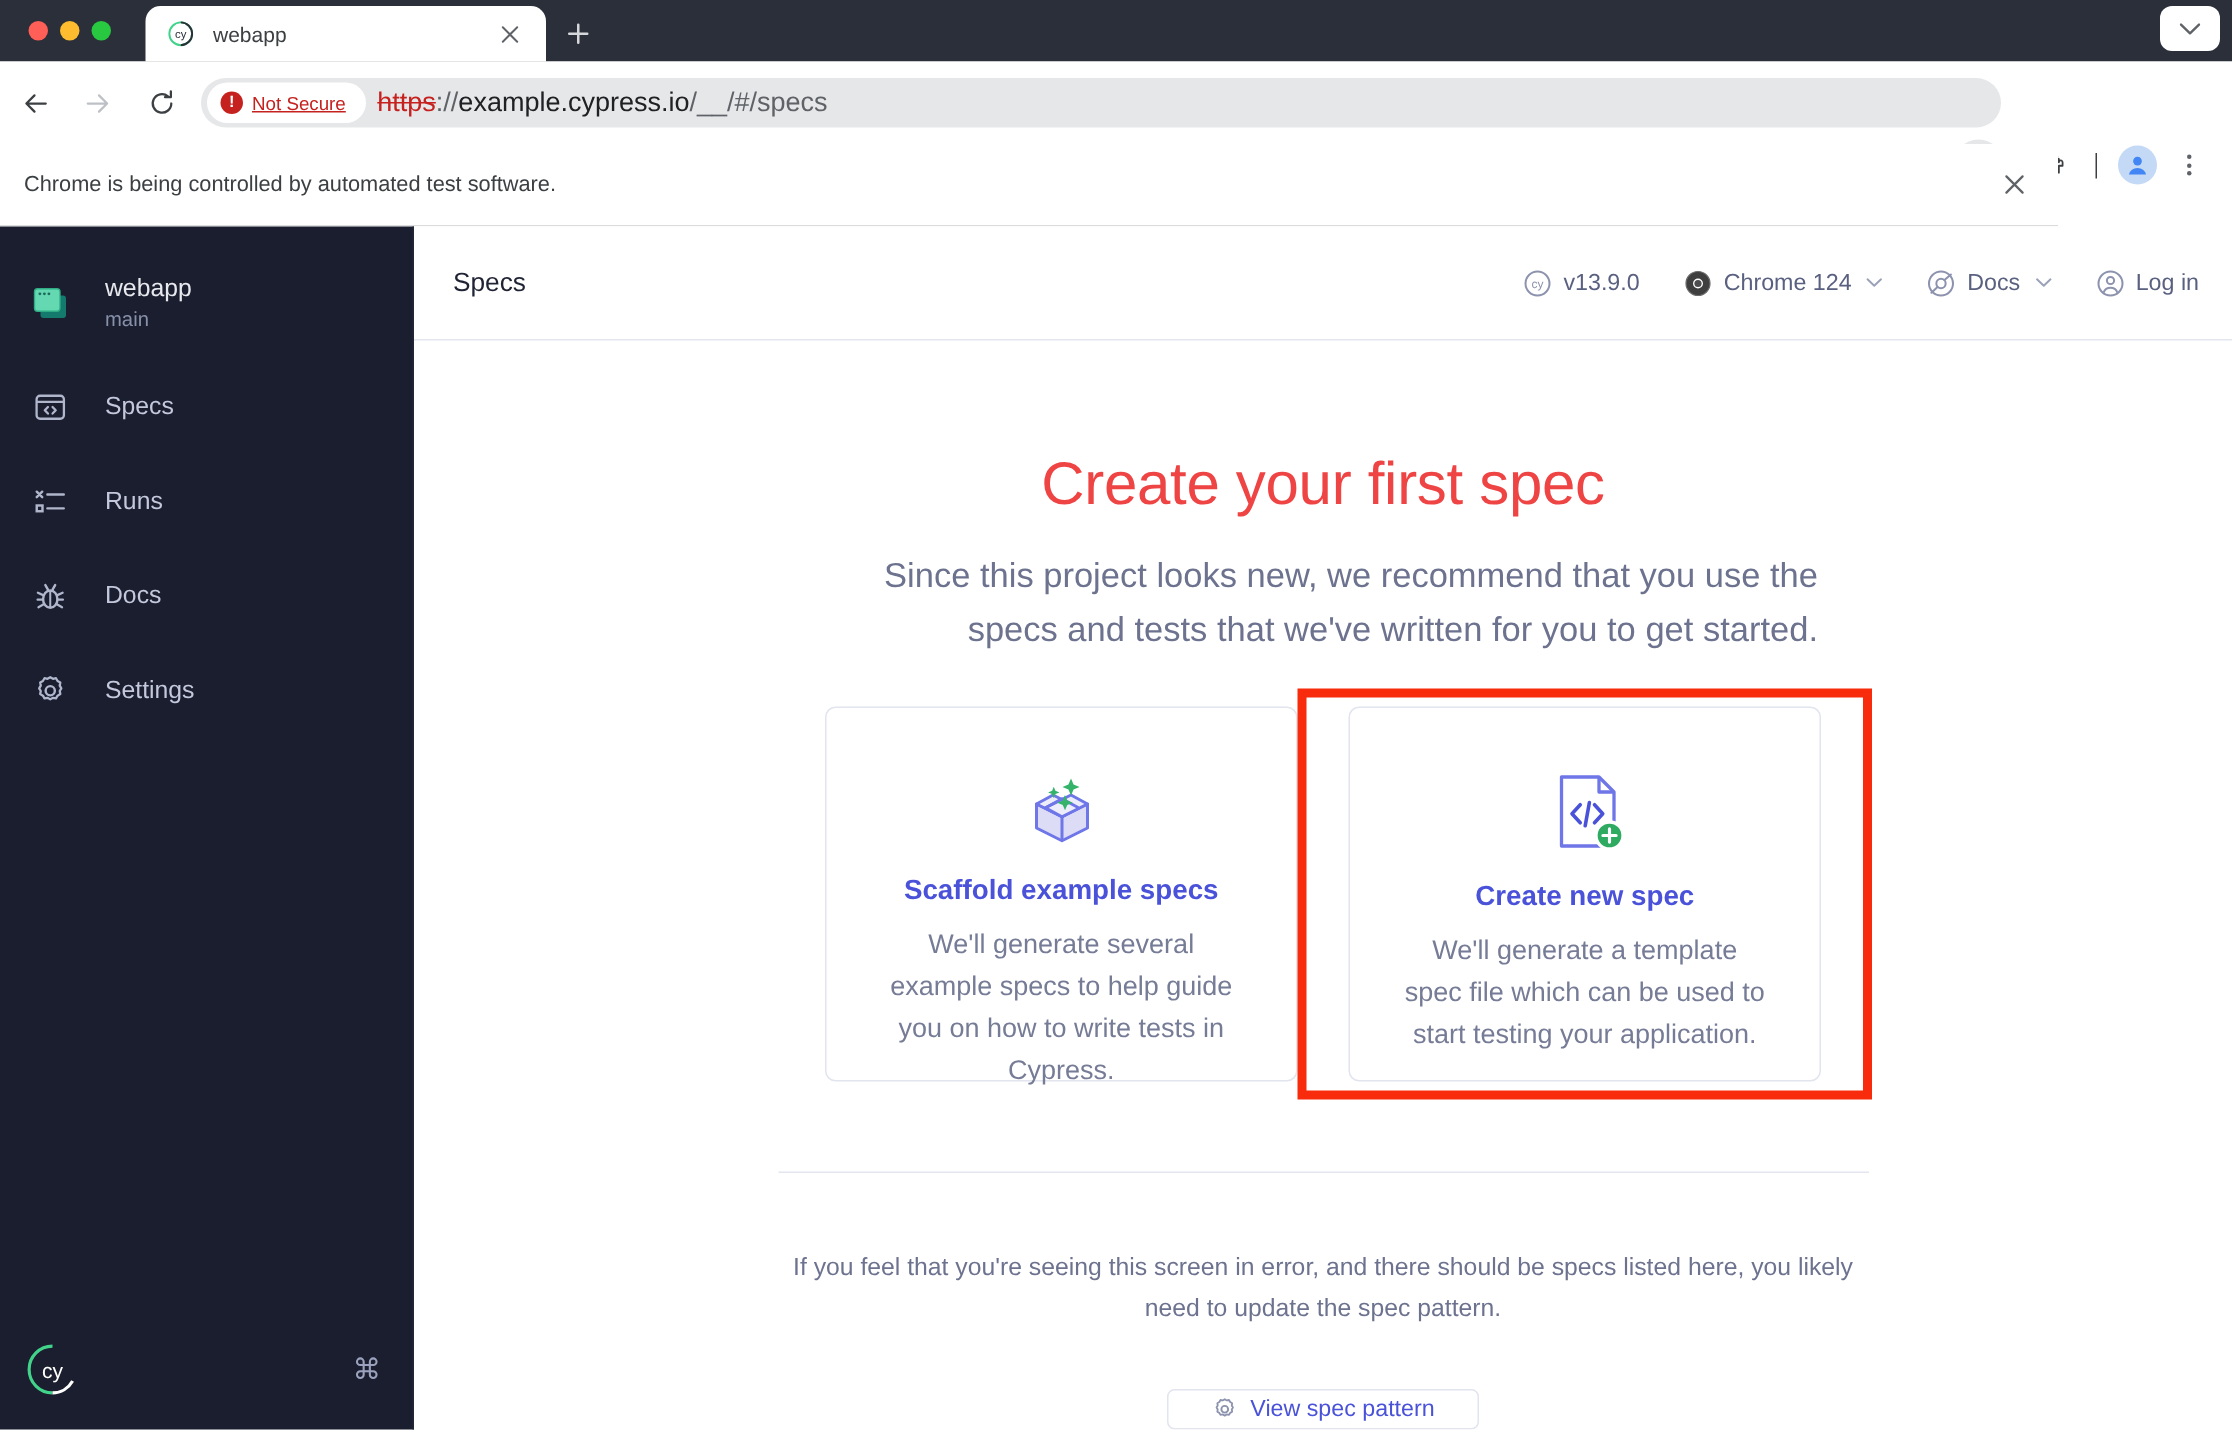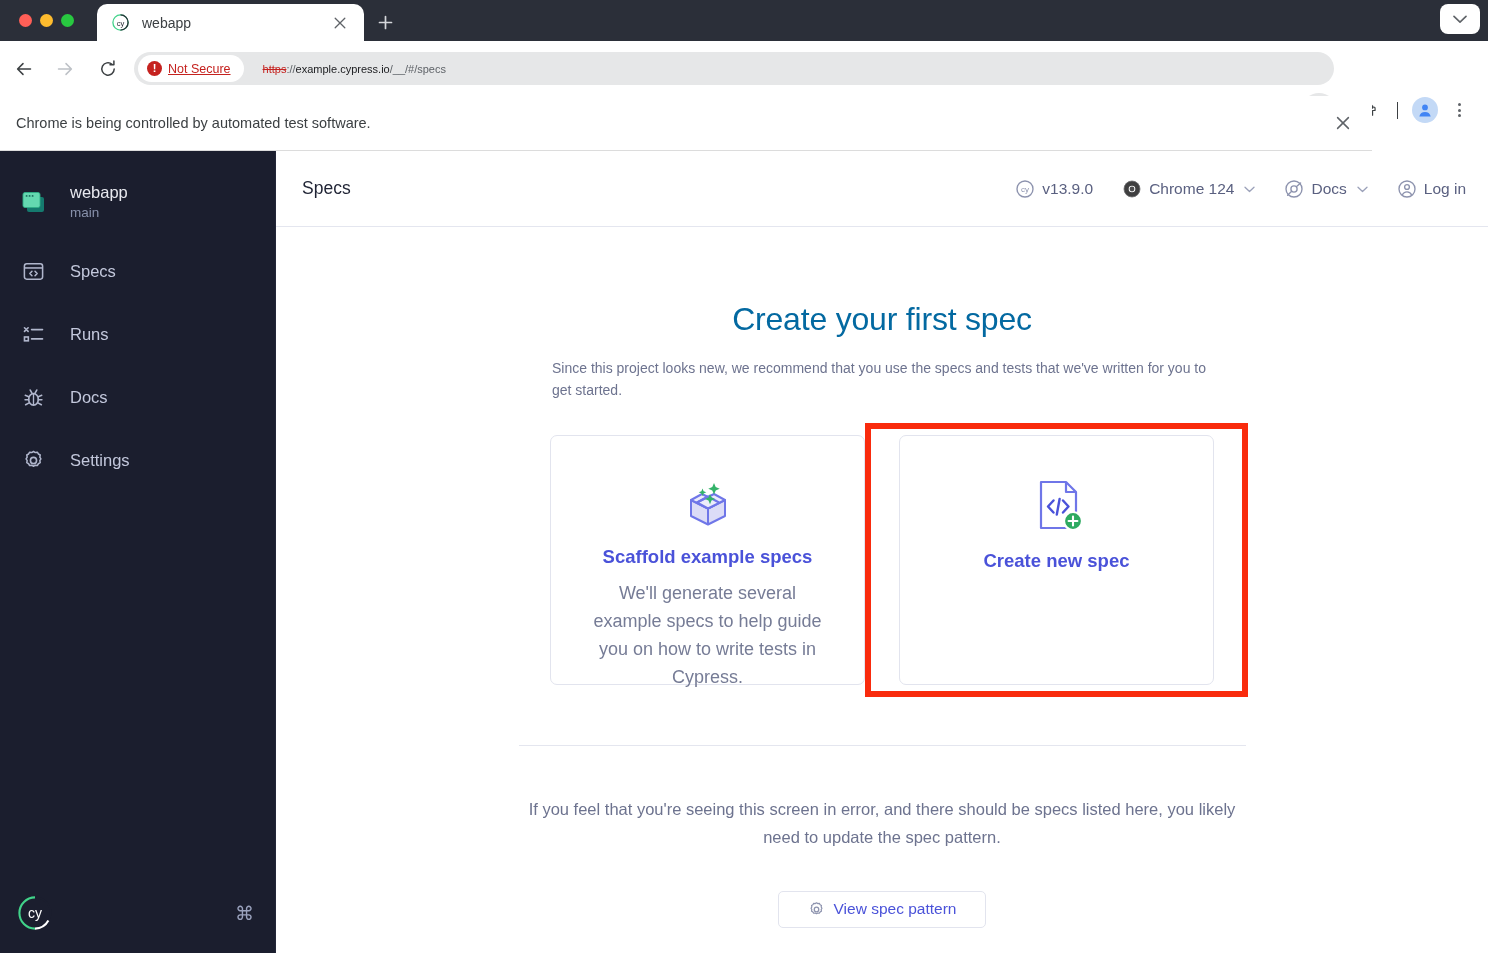--- a/index.html
+++ b/index.html
@@ -98,22 +98,22 @@
     background: #c5221f;
     display: flex; align-items: center; justify-content: center;
     color: #fff; font-size: 11px; font-weight: bold; line-height: 1;
   }
   .not-secure-label {
     font-size: 12.5px; color: #c5221f; font-weight: 500;
     white-space: nowrap;
     text-decoration: underline;
   }
   .url-text {
-    margin-left: 19px;
-    font-size: 11px; color: #202124;
+    margin-left: 8px;
+    font-size: 18px; color: #202124;
     white-space: nowrap;
   }
   .url-scheme { color: #c5221f; text-decoration: line-through; }
   .url-path { color: #5f6368; }
 
   .omni-right {
     position: absolute; right: 12px; top: 52px;
     display: flex; align-items: center; gap: 0;
     height: 34px;
   }
@@ -249,27 +249,27 @@
   .hdr-caret { color: #9ba1b9; font-size: 11px; margin-left: 2px; }
 
   
   .content {
     flex: 1;
     display: flex; flex-direction: column; align-items: center;
     padding-top: 74px;
     overflow: hidden;
   }
   .hero-title {
-    font-size: 32px; font-weight: 400; color: #0369a1;
+    font-size: 40px; font-weight: 400; color: #ef4444;
     letter-spacing: -0.2px;
   }
   .hero-sub {
     margin-top: 20px;
-    width: 660px; text-align: left;
-    font-size: 14px; line-height: 1.55;
+    width: 660px; text-align: right;
+    font-size: 23px; line-height: 1.55;
     color: #6d738f;
   }
 
   .cards-row {
     margin-top: 34px;
     display: flex; gap: 34px;
     align-items: flex-start;
     position: relative;
   }
   .card {
@@ -616,20 +616,21 @@
                 <path d="M13 8 H38 L48 18 V54 H13 Z" fill="#ffffff" stroke="#6f76e8" stroke-width="2.2" stroke-linejoin="round"></path>
                 <path d="M38 8 V18 H48" fill="none" stroke="#6f76e8" stroke-width="2.2" stroke-linejoin="round"></path>
                 <path d="M25.5 26.5 L20 32.5 L25.5 38.5" fill="none" stroke="#4a52d9" stroke-width="2.4" stroke-linecap="round" stroke-linejoin="round"></path>
                 <path d="M35 26.5 L40.5 32.5 L35 38.5" fill="none" stroke="#4a52d9" stroke-width="2.4" stroke-linecap="round" stroke-linejoin="round"></path>
                 <path d="M31.6 25 L28.8 40.5" stroke="#4a52d9" stroke-width="2.4" stroke-linecap="round"></path>
                 <circle cx="45" cy="47" r="9" fill="#2eaa61" stroke="#ffffff" stroke-width="2.2"></circle>
                 <path d="M45 42.6 V51.4 M40.6 47 H49.4" stroke="#ffffff" stroke-width="2.1" stroke-linecap="round"></path>
               </svg>
             </div>
             <div class="card-title">Create new spec</div>
+            <div class="card-desc">We'll generate a template spec file which can be used to start testing your application.</div>
           </div>
         </div>
 
       </div>
 
       <div class="divider"></div>
 
       <div class="footer-note">If you feel that you're seeing this screen in error, and there should be specs listed here, you likely need to update the spec pattern.</div>
 
       <div class="spec-pattern-btn">

